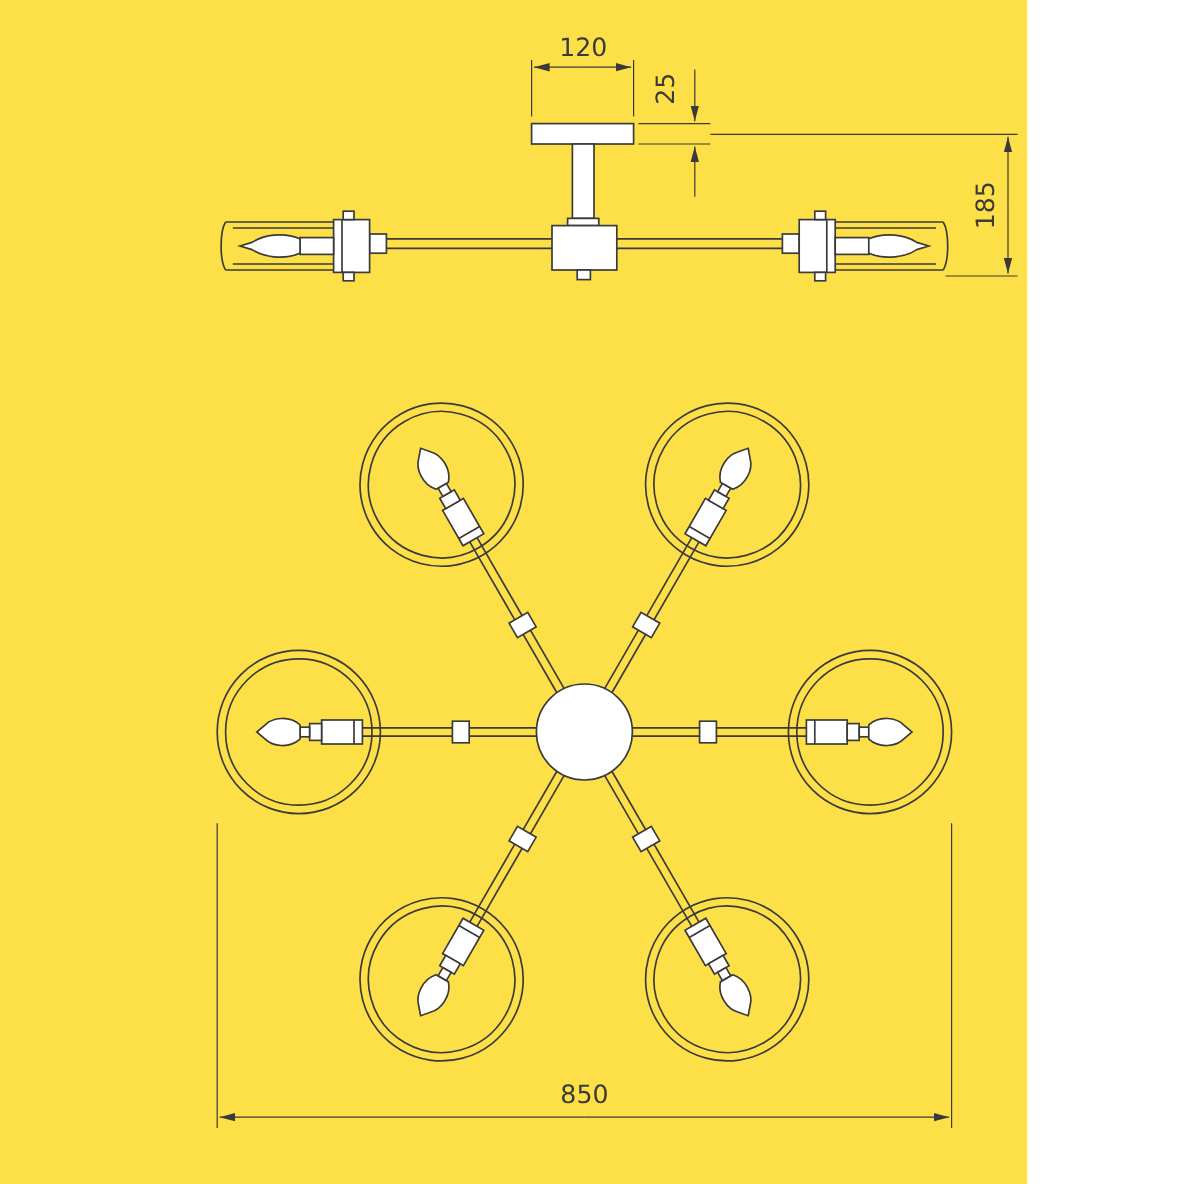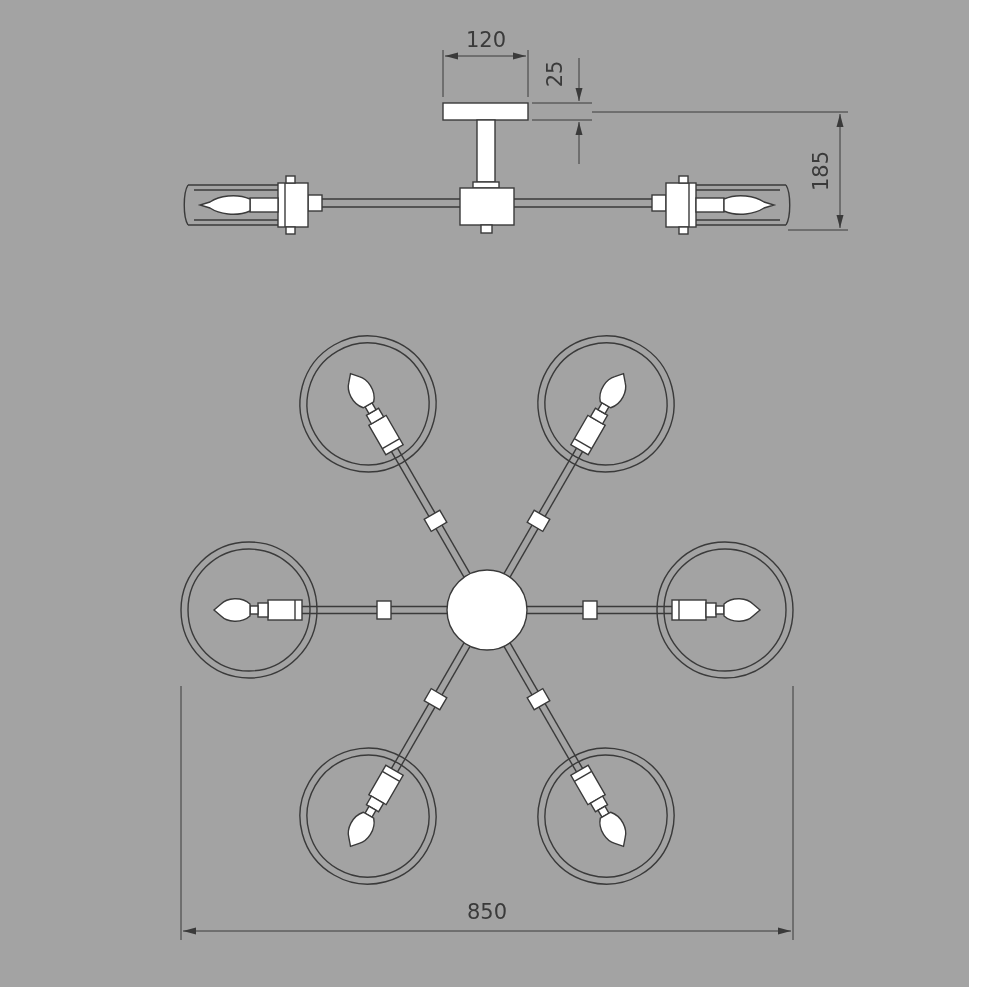--- a/index.html
+++ b/index.html
@@ -1,16 +1,16 @@
 <!DOCTYPE html>
 <html><head>
 <meta charset="utf-8">
 <style>
   html,body{margin:0;padding:0;background:#ffffff;}
-  .page{width:969px;height:987px;background:#a3a3a3;position:relative;overflow:hidden;}
+  .page{width:856px;height:987px;background:#fde047;position:relative;overflow:hidden;}
   svg{display:block;}
   .dim-text{font-family:"DejaVu Sans","Liberation Sans",sans-serif;font-size:21px;fill:#3a3a3a;}
 </style>
 </head>
 <body>
 
 <div class="page">
 <svg width="987" height="987" viewBox="0 0 987 987">
 
   <defs>

